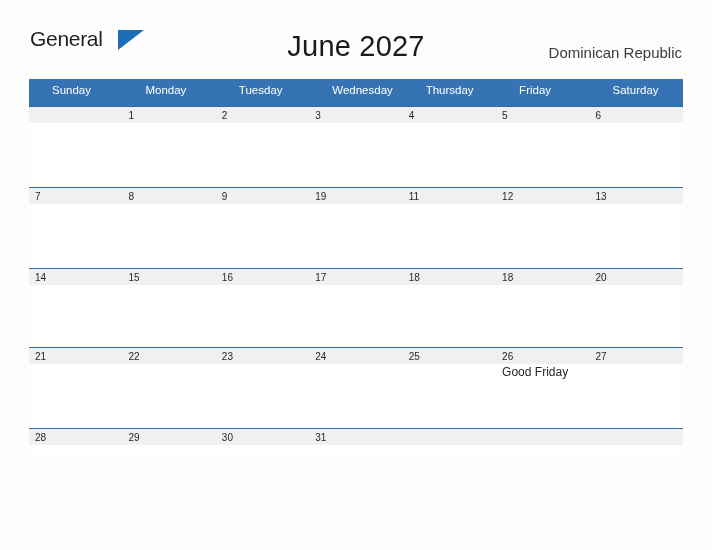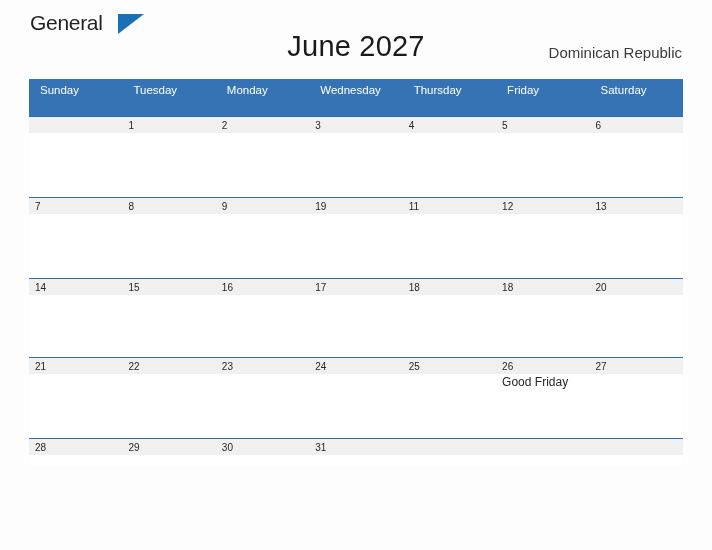--- a/index.html
+++ b/index.html
@@ -23,21 +23,21 @@
   
   .topbar {
     position: relative;
     height: 55px;
     padding: 22px 30px 0 30px;
     box-sizing: border-box;
   }
   .logo {
     position: absolute;
     left: 30px;
-    top: 12px;
+    top: 28px;
     width: 120px;
     height: 44px;
   }
   .logo-general {
     font-size: 21px;
     color: #231f20;
     letter-spacing: -0.3px;
     line-height: 22px;
     font-family: "Liberation Sans", sans-serif;
   }
@@ -90,22 +90,22 @@
     width: 100%;
   }
   .dow-row {
     background: #3573b4;
   }
   .dow {
     flex: 1 1 0;
     box-sizing: border-box;
     color: #ffffff;
     font-size: 11.5px;
-    padding: 5px 0 5px 11px;
-    height: 37px;
+    padding: 5px 0 5px 23px;
+    height: 27px;
     line-height: 13px;
     overflow: hidden;
   }
 
   .week {
     align-items: stretch;
   }
   .cell {
     flex: 1 1 0;
     box-sizing: border-box;
@@ -155,22 +155,22 @@
     </div>
 
     <div class="month-title">June 2027</div>
 
     <div class="country">Dominican Republic</div>
   </div>
 
   <div class="calendar">
     <div class="dow-row">
       <div class="dow">Sunday</div>
+      <div class="dow">Monday</div>
       <div class="dow">Tuesday</div>
-      <div class="dow">Monday</div>
       <div class="dow">Wednesday</div>
       <div class="dow">Thursday</div>
       <div class="dow">Friday</div>
       <div class="dow">Saturday</div>
     </div>
 
     <div class="week week-1">
       <div class="cell">
         <div class="datebar"></div>
         <div class="body"></div>

